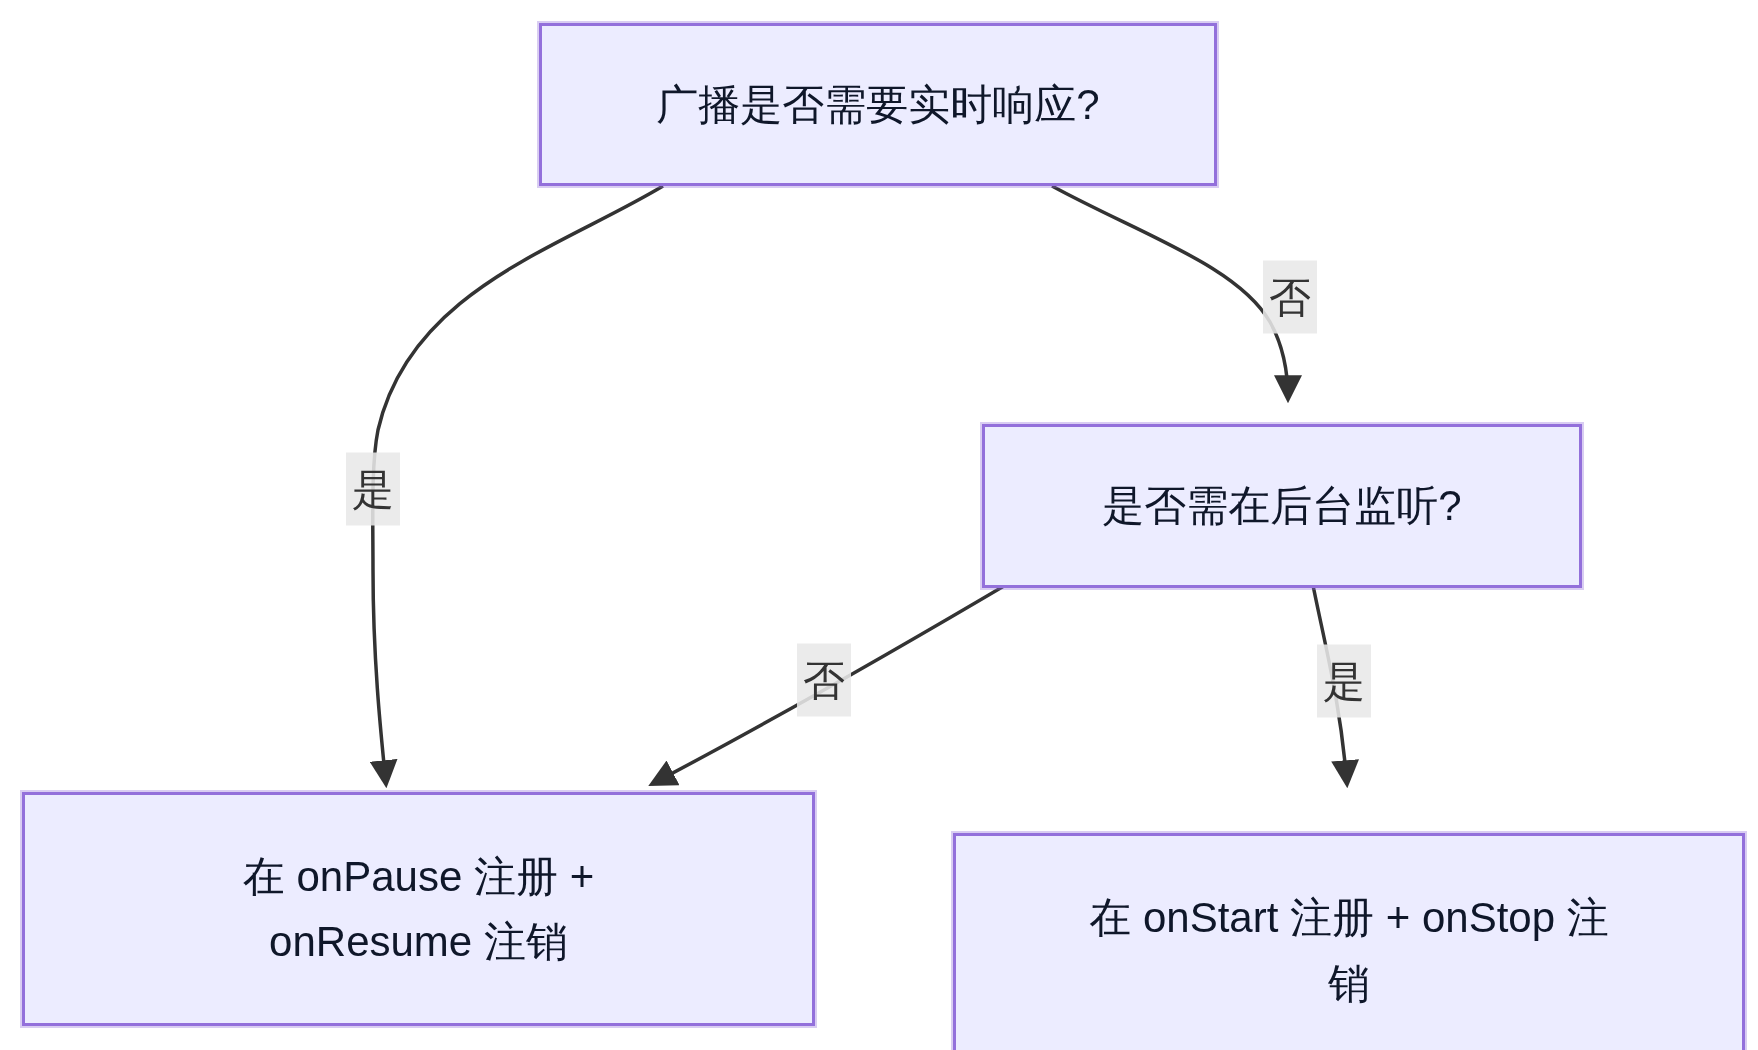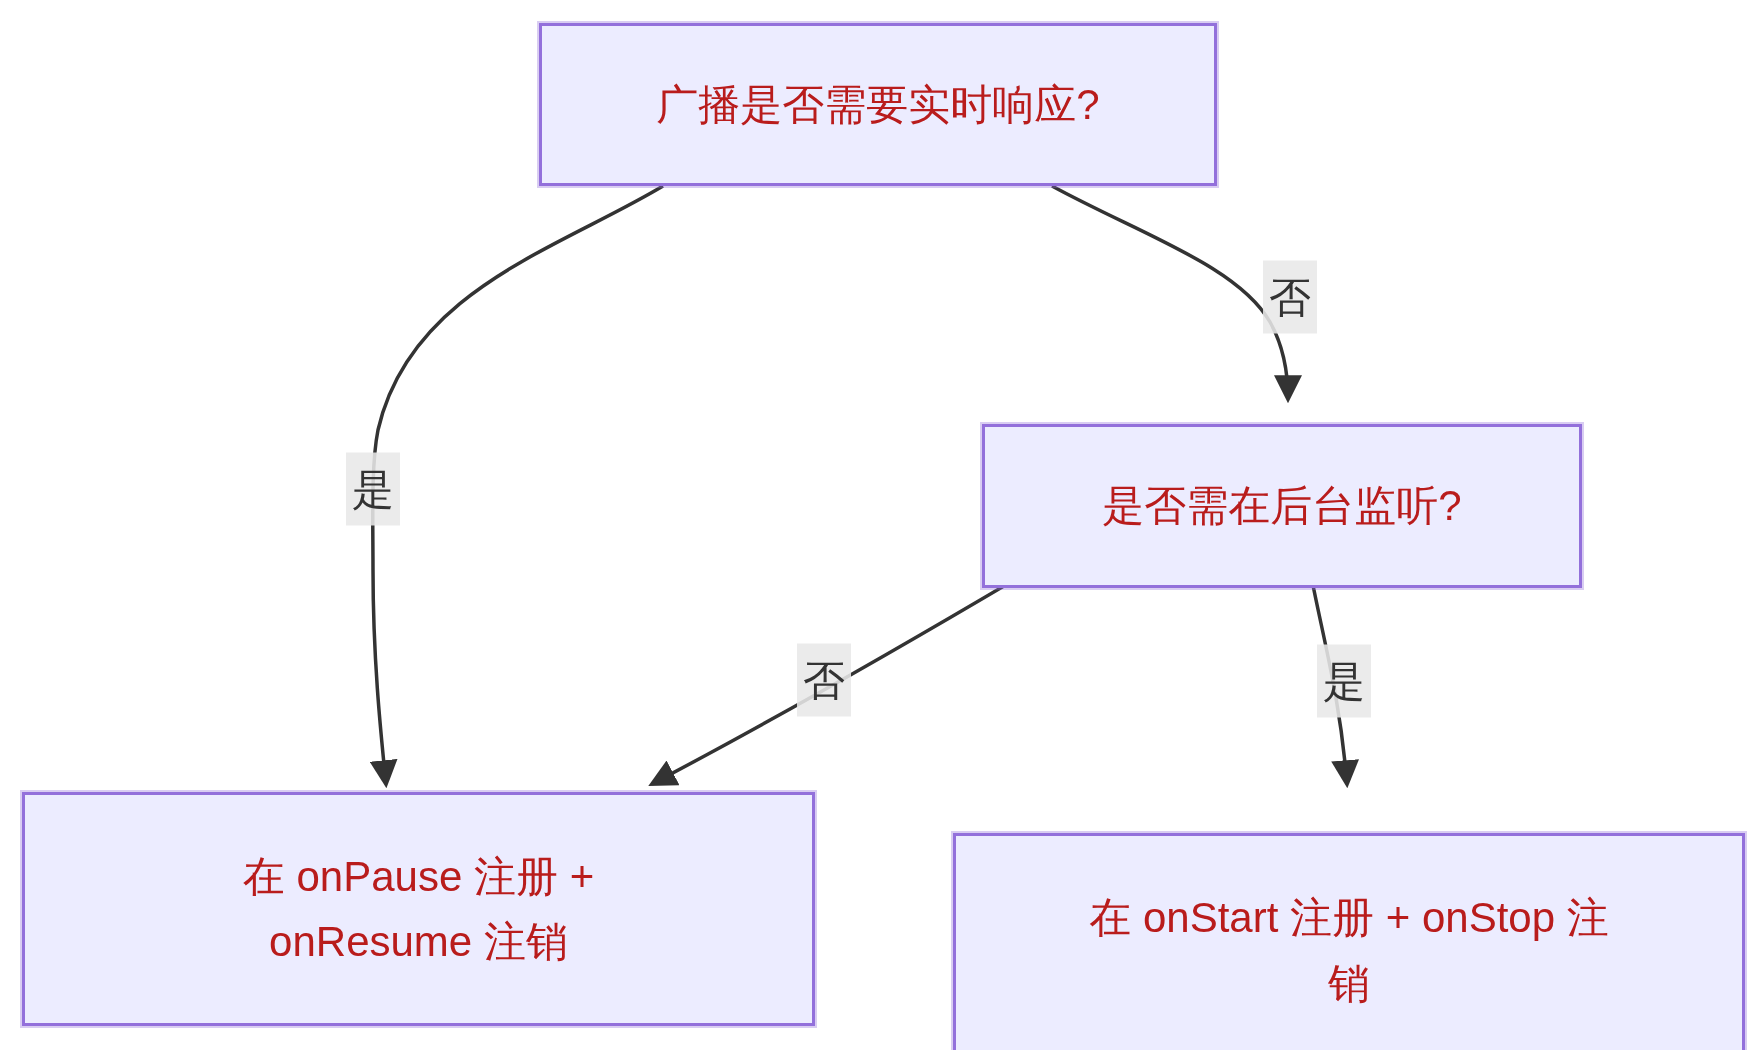--- a/index.html
+++ b/index.html
@@ -30,21 +30,21 @@
   .node {
     position: absolute;
     background: #ECECFF;
     border: 3px solid #9370DB;
     box-shadow: 0 0 0 2px rgba(147,112,219,0.35);
     box-sizing: border-box;
     display: flex;
     align-items: center;
     justify-content: center;
     text-align: center;
-    color: #b91c1c;
+    color: #0f172a;
     font-size: 42px;
     line-height: 1.55;
   }
   .node .node-text { width: 100%; }
   .edge-label {
     position: absolute;
     transform: translate(-50%, -50%);
     background: rgba(232,232,232,0.88);
     color: #333333;
     font-size: 42px;

